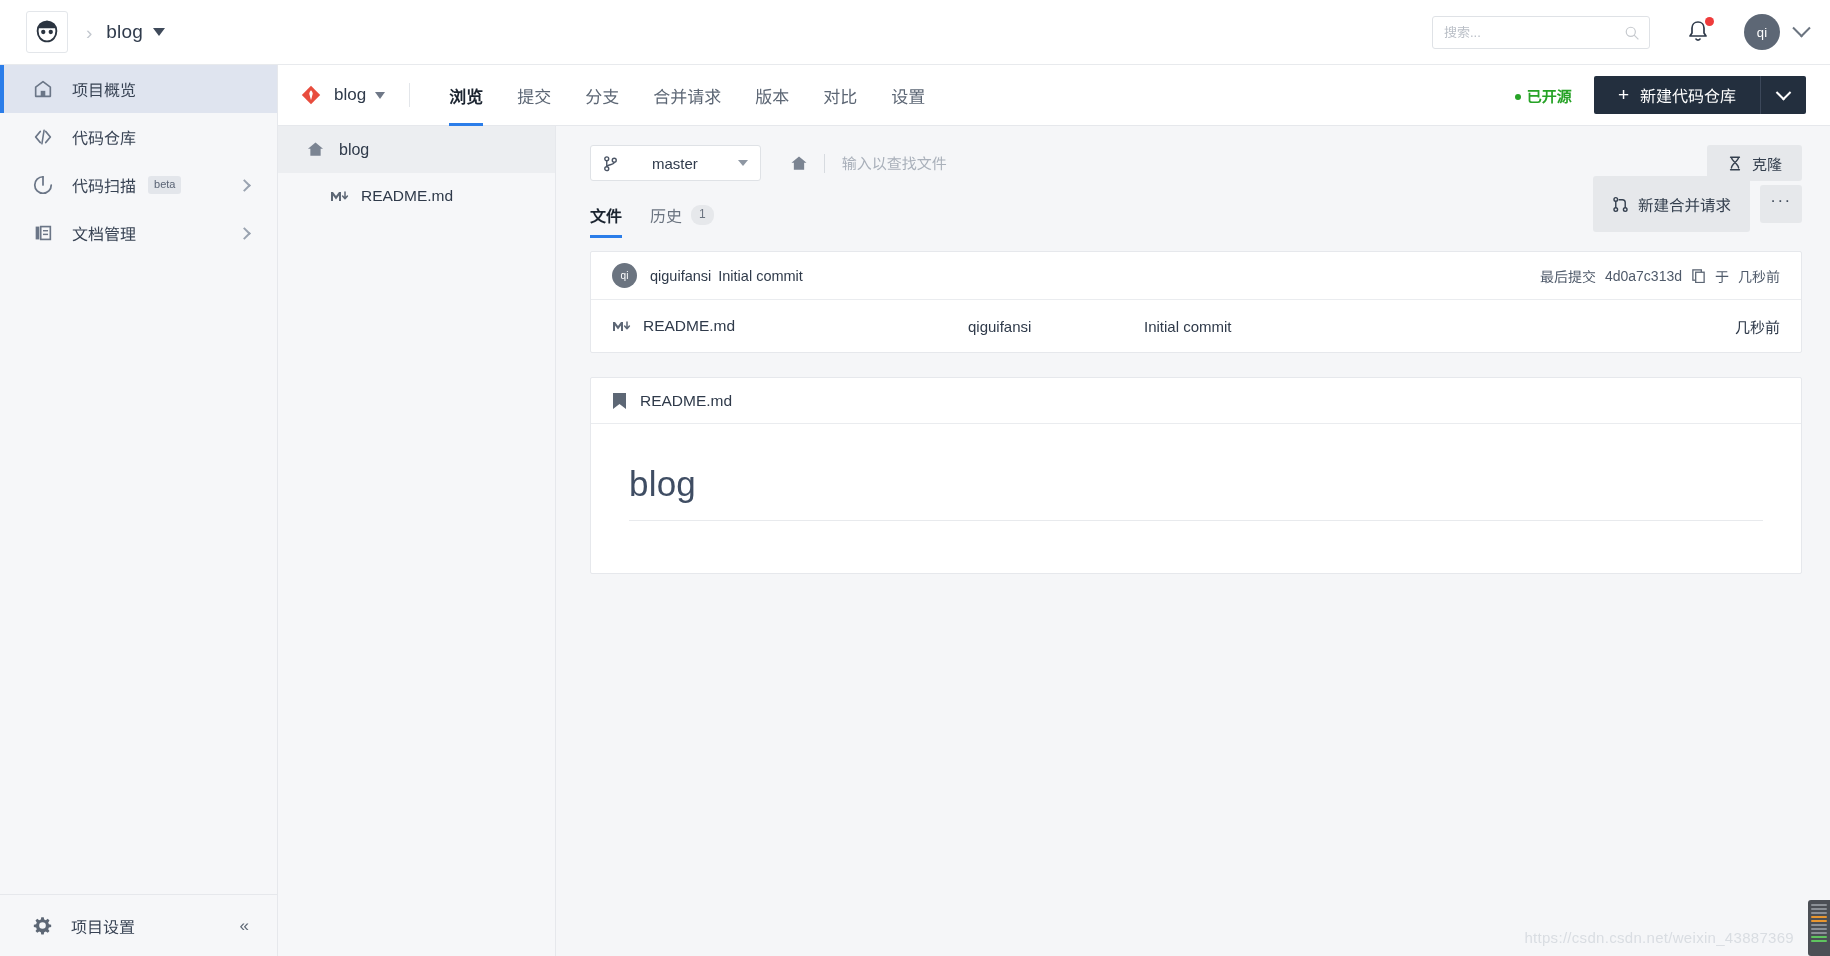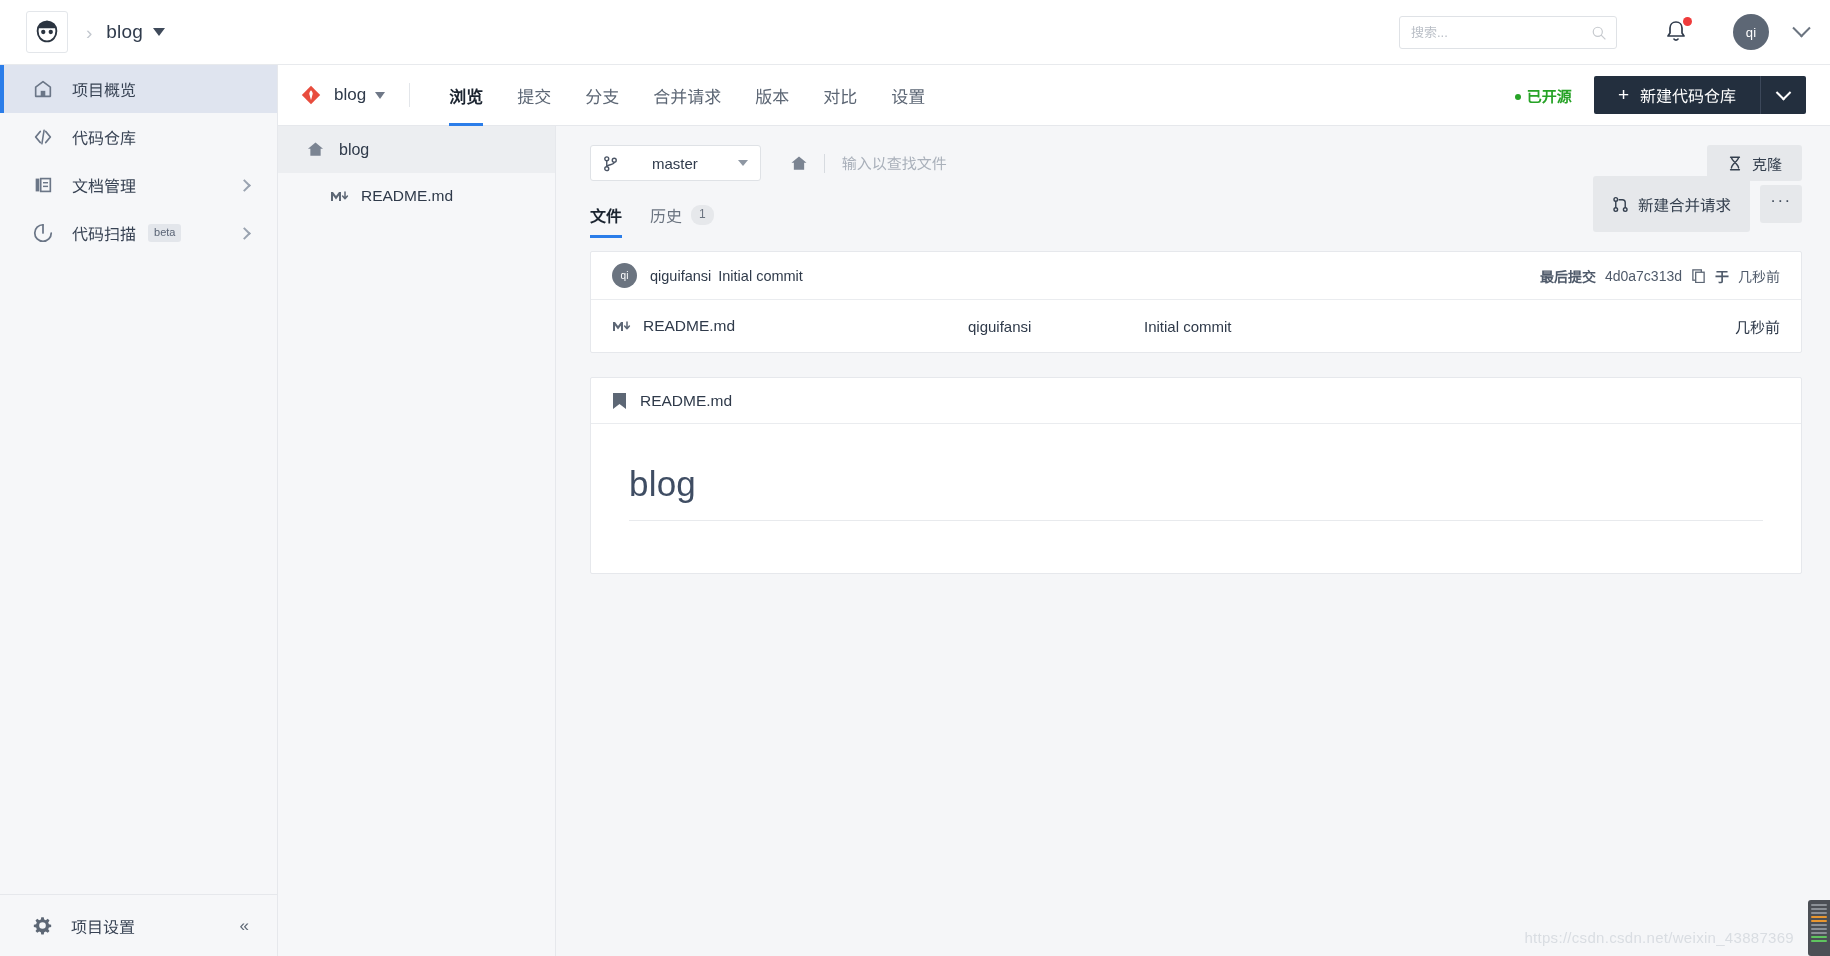--- a/index.html
+++ b/index.html
@@ -29,21 +29,21 @@
   }
   .logo-face { width: 30px; height: 30px; }
   .crumb-sep { margin: 0 14px 0 18px; color: #c3c8cf; font-size: 19px; line-height: 1; }
   .crumb-name { font-size: 19px; color: #303b4c; letter-spacing: .2px; }
   .caret-dn {
     display: inline-block; margin-left: 10px;
     border-left: 6px solid transparent; border-right: 6px solid transparent;
     border-top: 8px solid #3f4a5a; vertical-align: middle;
   }
   .topbar-right {
-    margin-left: auto; display: flex; align-items: center; gap: 11px; padding-right: 22px;
+    margin-left: auto; display: flex; align-items: center; gap: 0; padding-right: 22px;
   }
   .search-wrap {
     position: relative; width: 218px; height: 33px;
     border: 1px solid #dfe2e6; border-radius: 3px; background: #fff;
     display: flex; align-items: center;
   }
   .search-wrap input {
     border: 0; outline: 0; background: transparent;
     font-size: 13px; color: #3b4758; padding: 0 30px 0 11px;
     width: 100%; height: 100%;
@@ -225,21 +225,21 @@
     border-bottom: 1px solid #eaecef;
   }
   .avatar-sm {
     width: 25px; height: 25px; border-radius: 50%; background: #6b7480; color: #fff;
     font-size: 10px; display: flex; align-items: center; justify-content: center;
     margin-right: 13px; flex: none;
   }
   .commit-author { font-size: 14.5px; color: #2f3a4a; margin-right: 7px; }
   .commit-msg { font-size: 14.5px; color: #2f3a4a; }
   .commit-right { margin-left: auto; display: flex; align-items: center; font-size: 14px; color: #4f5a6a; }
-  .commit-right .lbl { margin-right: 9px; font-weight: bold; }
+  .commit-right .lbl { margin-right: 9px; }
   .commit-hash { font-family: "Liberation Sans", sans-serif; margin-right: 9px; text-align: right; }
   .copy-ico { width: 15px; height: 15px; margin-right: 9px; color: #5d6775; cursor: pointer; }
 
   .file-row { height: 52px; display: flex; align-items: center; padding: 0 21px; }
   .fr-name { display: flex; align-items: center; width: 356px; font-size: 15.5px; color: #2f3a4a; cursor: pointer; }
   .fr-author { width: 176px; font-size: 15px; color: #2f3a4a; }
   .fr-msg { flex: 1; font-size: 15px; color: #2f3a4a; }
   .fr-time { font-size: 15px; color: #2f3a4a; }
 
   .readme-card { margin: 24px 28px 0 34px; background: #fff; border: 1px solid #e6e8ec; border-radius: 2px; }
@@ -320,36 +320,36 @@
       <svg class="s-ico" viewBox="0 0 24 24">
         <path d="M9 6 L4 12 L9 18" fill="none" stroke="#6b7687" stroke-width="1.9" stroke-linecap="round" stroke-linejoin="round"></path>
         <path d="M15 6 L20 12 L15 18" fill="none" stroke="#6b7687" stroke-width="1.9" stroke-linecap="round" stroke-linejoin="round"></path>
         <line x1="13.2" y1="4.6" x2="10.8" y2="19.4" stroke="#6b7687" stroke-width="1.7" stroke-linecap="round"></line>
       </svg>
       <span class="side-label">代码仓库</span>
     </div>
 
     <div class="side-item">
       <svg class="s-ico" viewBox="0 0 24 24">
+        <path d="M12 3 A9 9 0 1 0 21 12" fill="none" stroke="#6b7687" stroke-width="1.9" stroke-linecap="round"></path>
+        <line x1="12" y1="3" x2="12" y2="12" stroke="#6b7687" stroke-width="1.9" stroke-linecap="round"></line>
+      </svg>
+      <span class="side-label">代码扫描</span>
+      <span class="beta-badge">beta</span>
+      <span class="side-chev"></span>
+    </div>
+
+    <div class="side-item">
+      <svg class="s-ico" viewBox="0 0 24 24">
         <rect x="4" y="5" width="4" height="14" fill="#6b7687"></rect>
         <rect x="9.5" y="5" width="10.5" height="14" fill="none" stroke="#6b7687" stroke-width="1.8"></rect>
         <line x1="12" y1="9.5" x2="17.5" y2="9.5" stroke="#6b7687" stroke-width="1.6"></line>
         <line x1="12" y1="13.5" x2="17.5" y2="13.5" stroke="#6b7687" stroke-width="1.6"></line>
       </svg>
       <span class="side-label">文档管理</span>
-      <span class="side-chev"></span>
-    </div>
-
-    <div class="side-item">
-      <svg class="s-ico" viewBox="0 0 24 24">
-        <path d="M12 3 A9 9 0 1 0 21 12" fill="none" stroke="#6b7687" stroke-width="1.9" stroke-linecap="round"></path>
-        <line x1="12" y1="3" x2="12" y2="12" stroke="#6b7687" stroke-width="1.9" stroke-linecap="round"></line>
-      </svg>
-      <span class="side-label">代码扫描</span>
-      <span class="beta-badge">beta</span>
       <span class="side-chev"></span>
     </div>
 
     <div class="sidebar-foot">
       <svg class="s-ico" viewBox="0 0 24 24">
         <path d="M12 8.2 a3.8 3.8 0 1 0 0 7.6 a3.8 3.8 0 0 0 0 -7.6 Z M10.6 2.5 h2.8 l.5 2.6 1.9 .8 2.2-1.5 2 2 -1.5 2.2 .8 1.9 2.6 .5 v2.8 l-2.6 .5 -.8 1.9 1.5 2.2 -2 2 -2.2-1.5 -1.9 .8 -.5 2.6 h-2.8 l-.5-2.6 -1.9-.8 -2.2 1.5 -2-2 1.5-2.2 -.8-1.9 -2.6-.5 v-2.8 l2.6-.5 .8-1.9 -1.5-2.2 2-2 2.2 1.5 1.9-.8 Z" fill="#5d6775"></path>
       </svg>
       <span class="side-label">项目设置</span>
       <span class="collapse-ico">«</span>
     </div>

